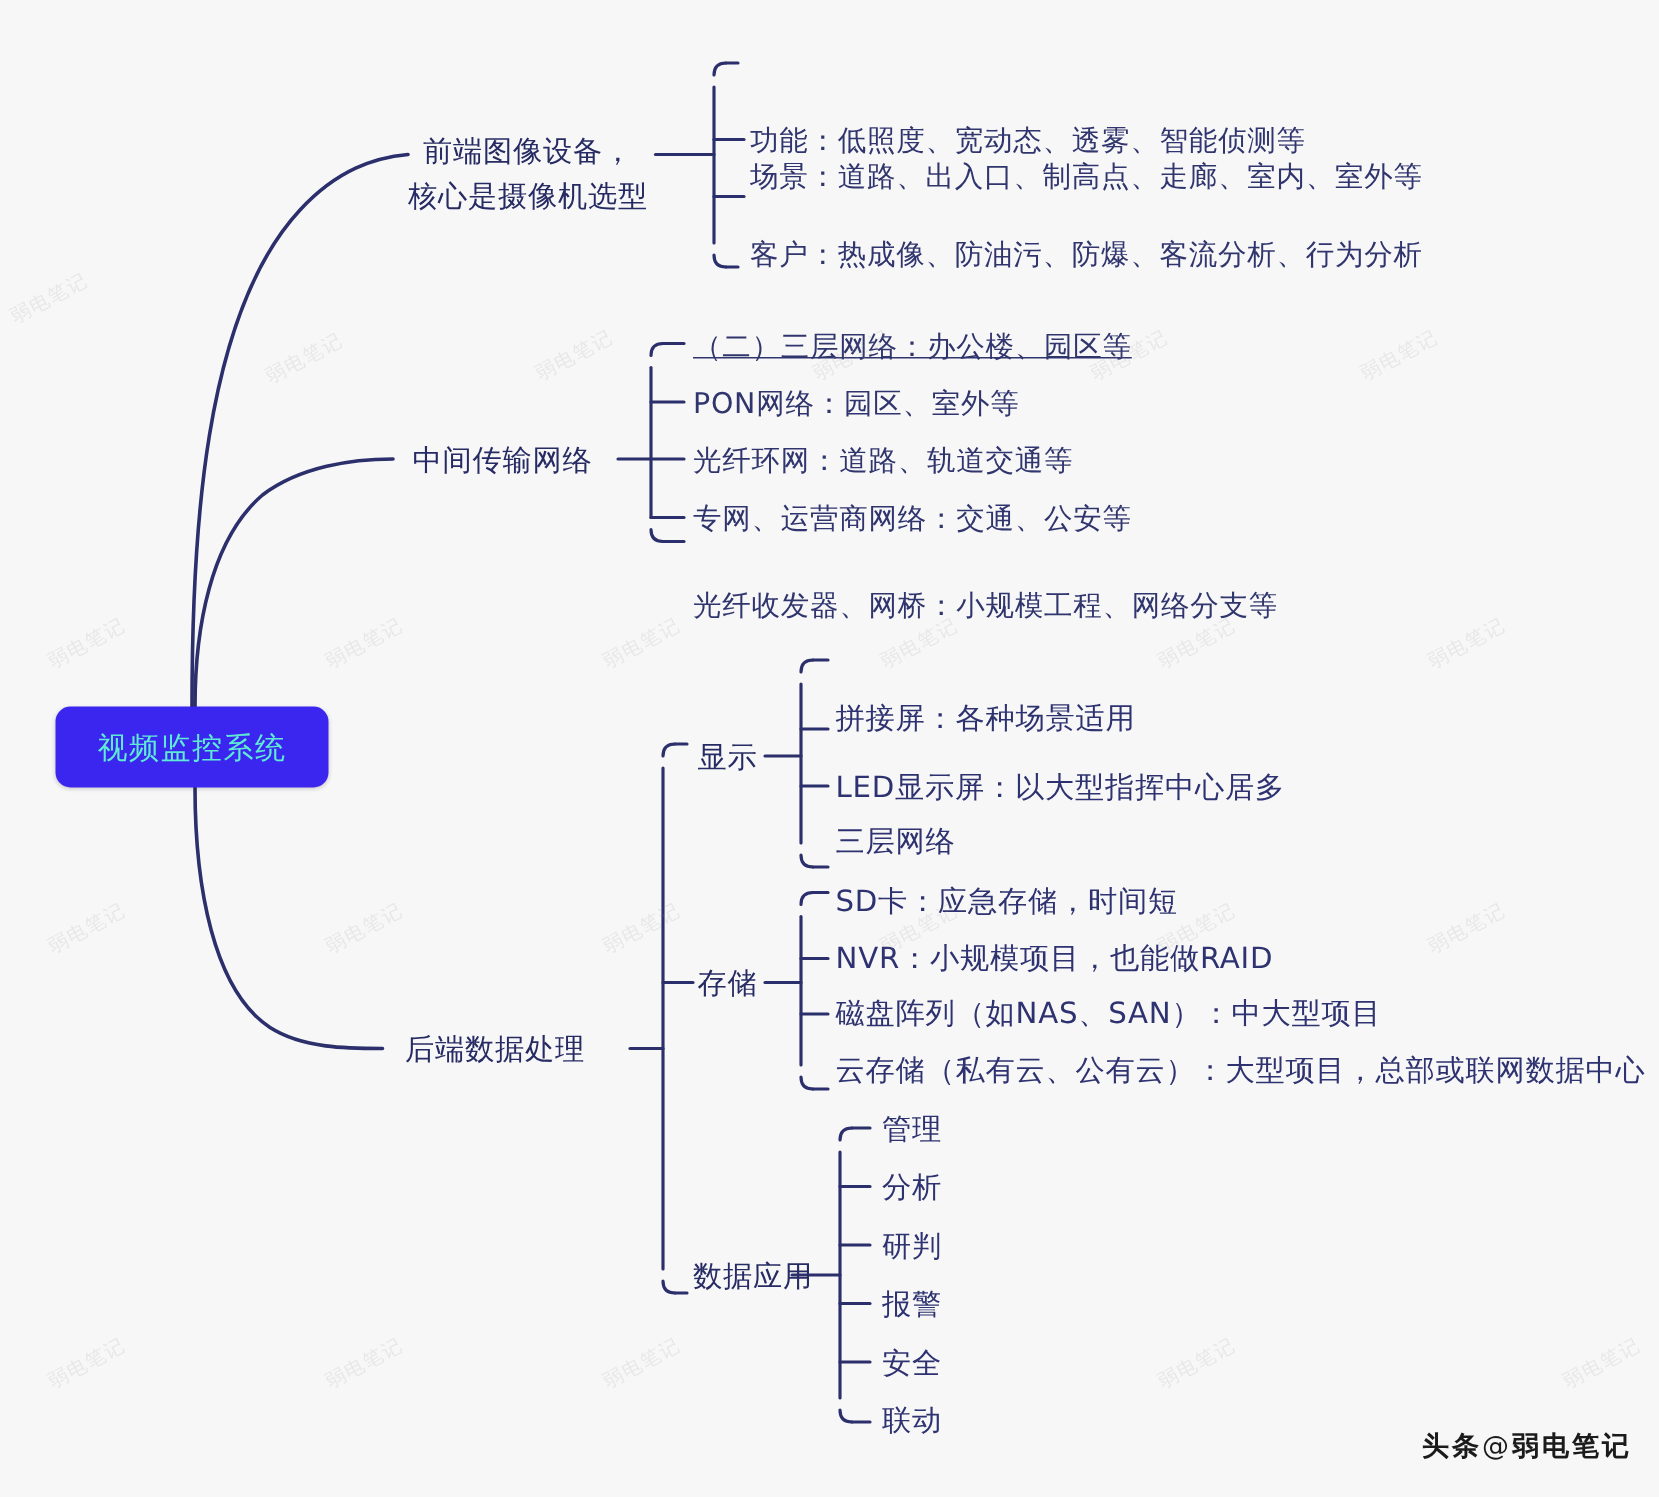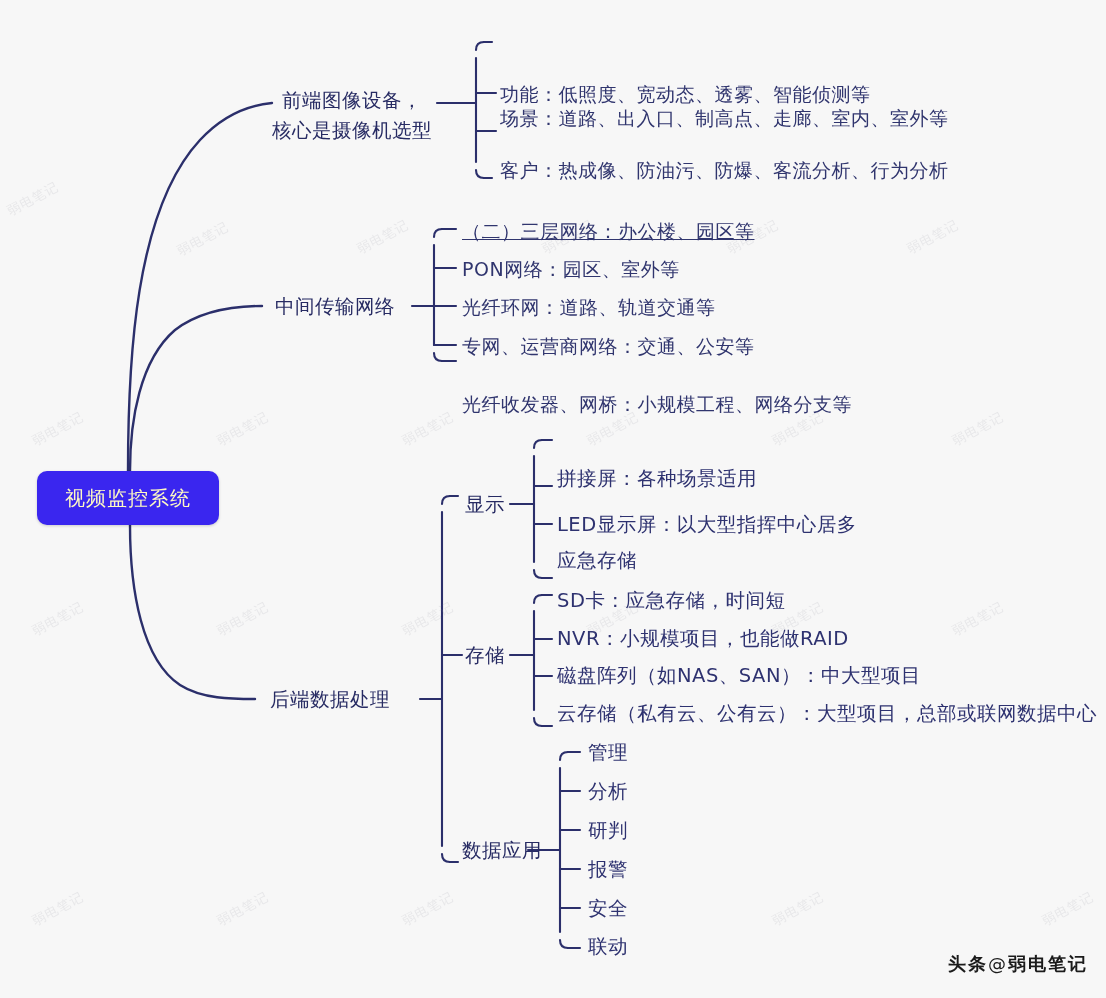--- a/index.html
+++ b/index.html
@@ -52,21 +52,21 @@
     text-align: center;
   }
   #root-node {
     position: absolute;
     left: 37px;
     top: 471px;
     width: 182px;
     height: 54px;
     background: #3a26ef;
     border-radius: 10px;
-    color: #fef9c3;
+    color: #5eead4;
     font-size: 20px;
     display: flex;
     align-items: center;
     justify-content: center;
     letter-spacing: 1px;
     box-shadow: 0 1px 3px rgba(0,0,0,0.18);
   }
   .watermark {
     position: absolute;
     color: rgba(150,150,160,0.16);
@@ -186,21 +186,21 @@
   <div class="node l2" style="left:462px; top:256px;">PON网络：园区、室外等</div>
   <div class="node l2" style="left:462px; top:294px;">光纤环网：道路、轨道交通等</div>
   <div class="node l2" style="left:462px; top:333px;">专网、运营商网络：交通、公安等</div>
   <div class="node l2" style="left:462px; top:371px;margin-top:20px;">光纤收发器、网桥：小规模工程、网络分支等</div>
 
   <div class="node l1" style="left:270px; top:687px;">后端数据处理</div>
 
   <div class="node l1" style="left:465px; top:492px;">显示</div>
   <div class="node l3" style="left:557px; top:466px;">拼接屏：各种场景适用</div>
   <div class="node l3" style="left:557px; top:512px;">LED显示屏：以大型指挥中心居多</div>
-  <div class="node l3" style="left:557px; top:548px;">应急存储</div>
+  <div class="node l3" style="left:557px; top:548px;">三层网络</div>
 
   <div class="node l1" style="left:465px; top:643px;">存储</div>
   <div class="node l3" style="left:557px; top:588px;">SD卡：应急存储，时间短</div>
   <div class="node l3" style="left:557px; top:626px;">NVR：小规模项目，也能做RAID</div>
   <div class="node l3" style="left:557px; top:663px;">磁盘阵列（如NAS、SAN）：中大型项目</div>
   <div class="node l3" style="left:557px; top:701px;">云存储（私有云、公有云）：大型项目，总部或联网数据中心</div>
 
   <div class="node l1" style="left:462px; top:838px;">数据应用</div>
   <div class="node l3" style="left:588px; top:740px;">管理</div>
   <div class="node l3" style="left:588px; top:779px;">分析</div>

